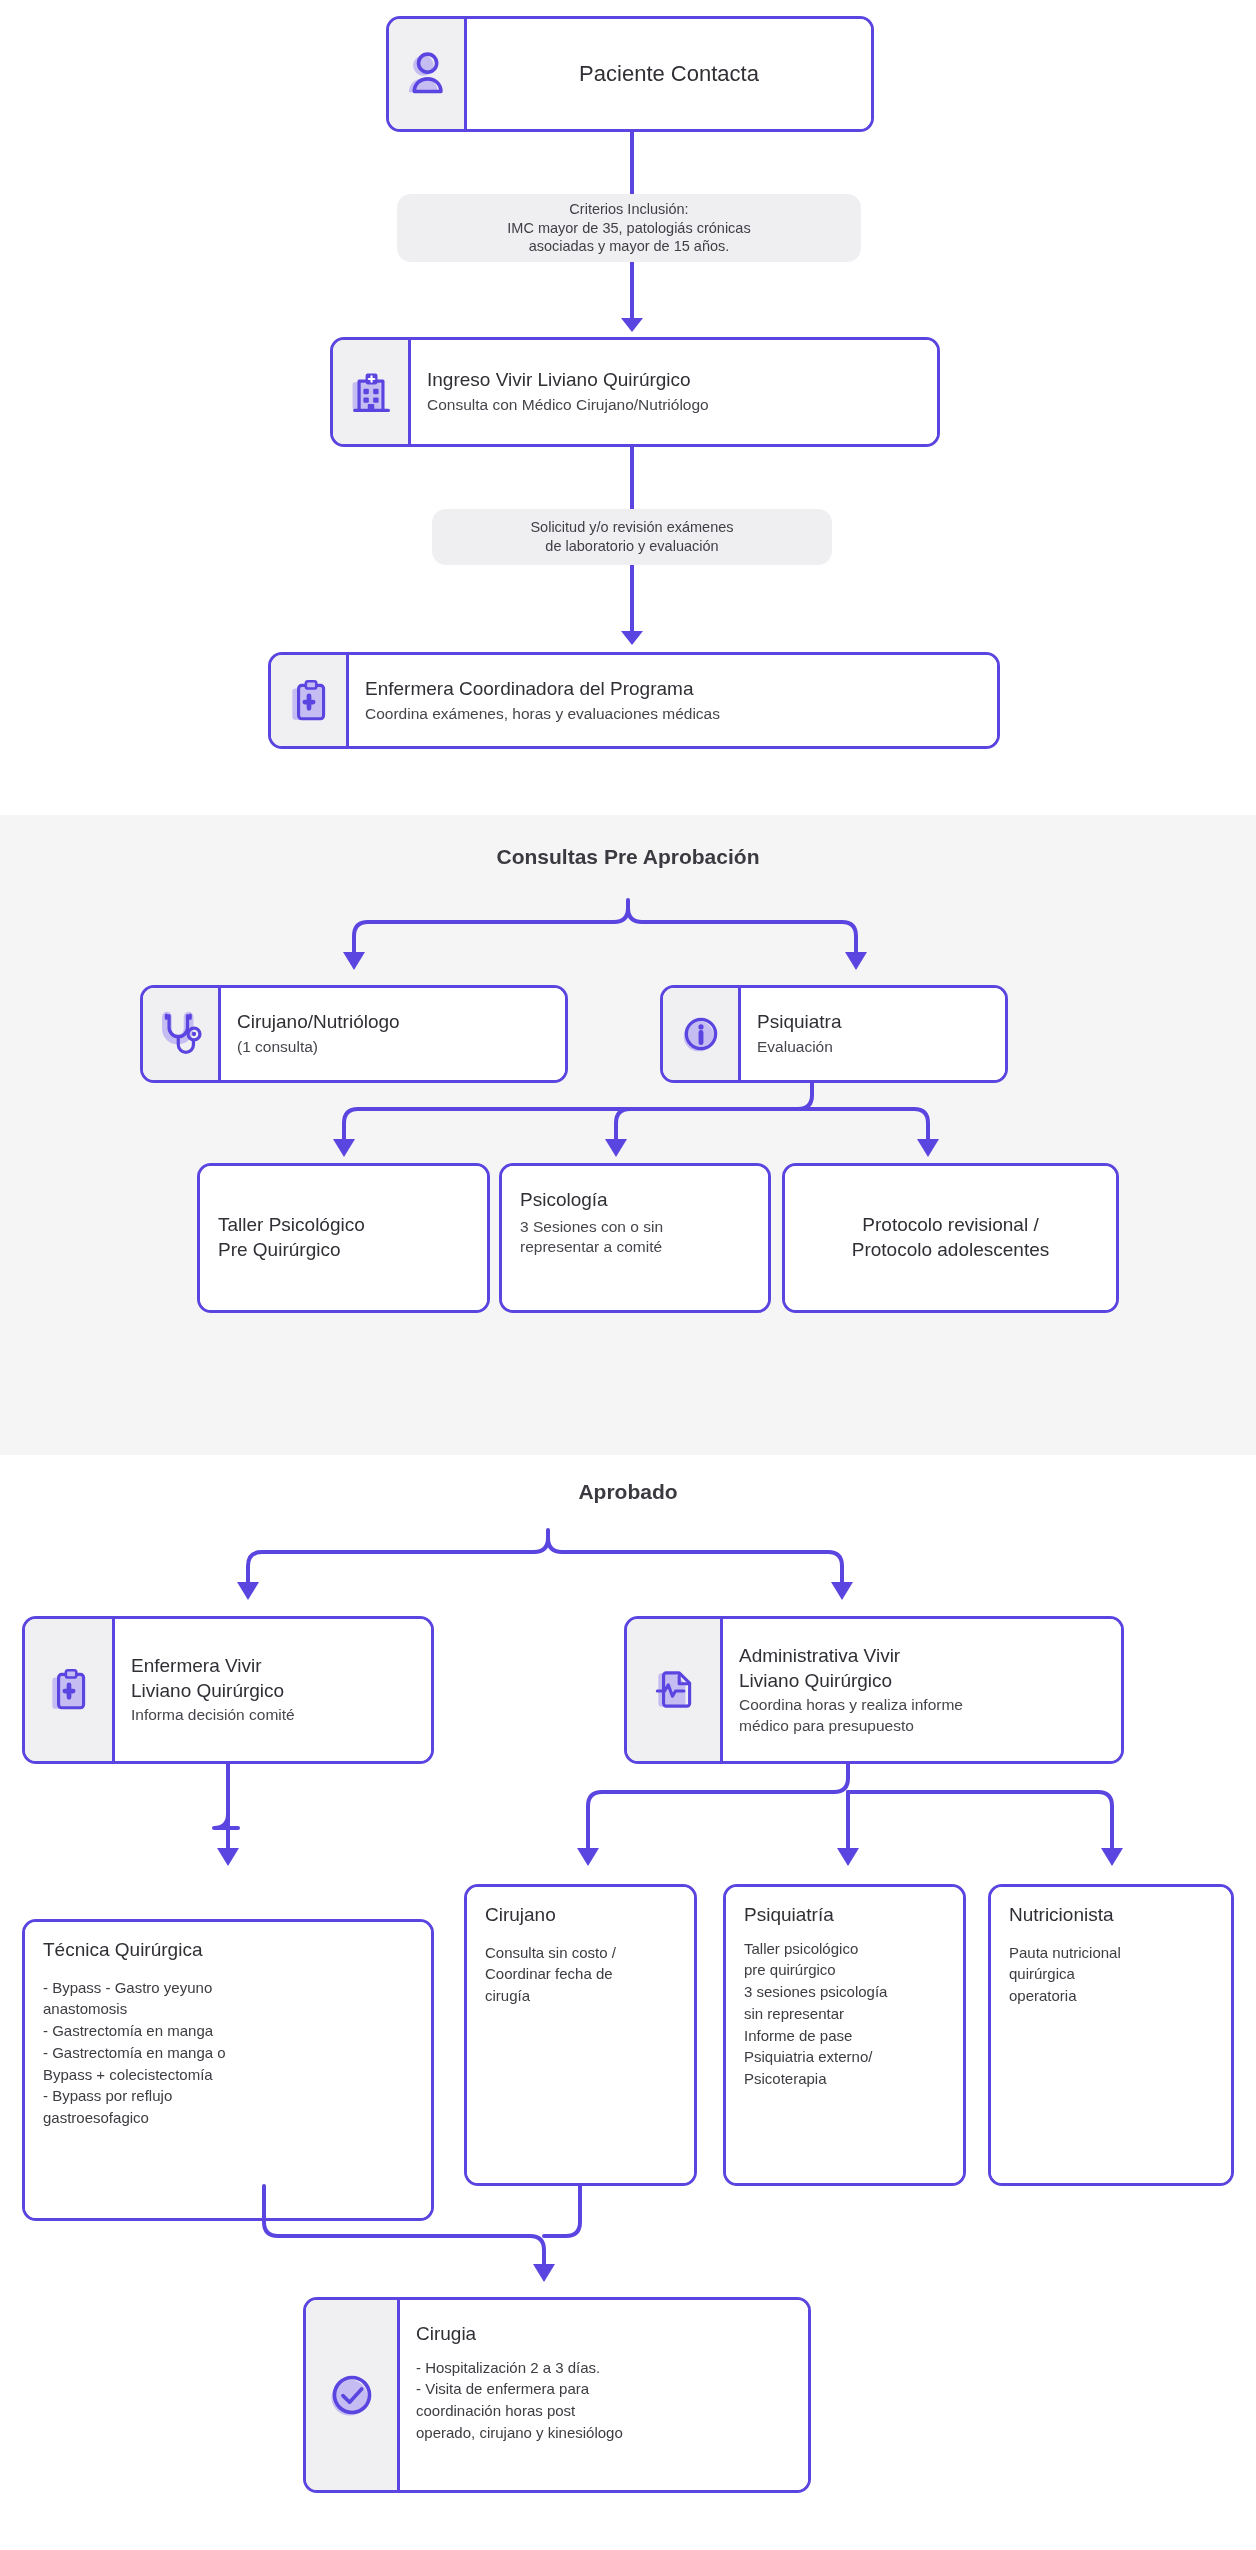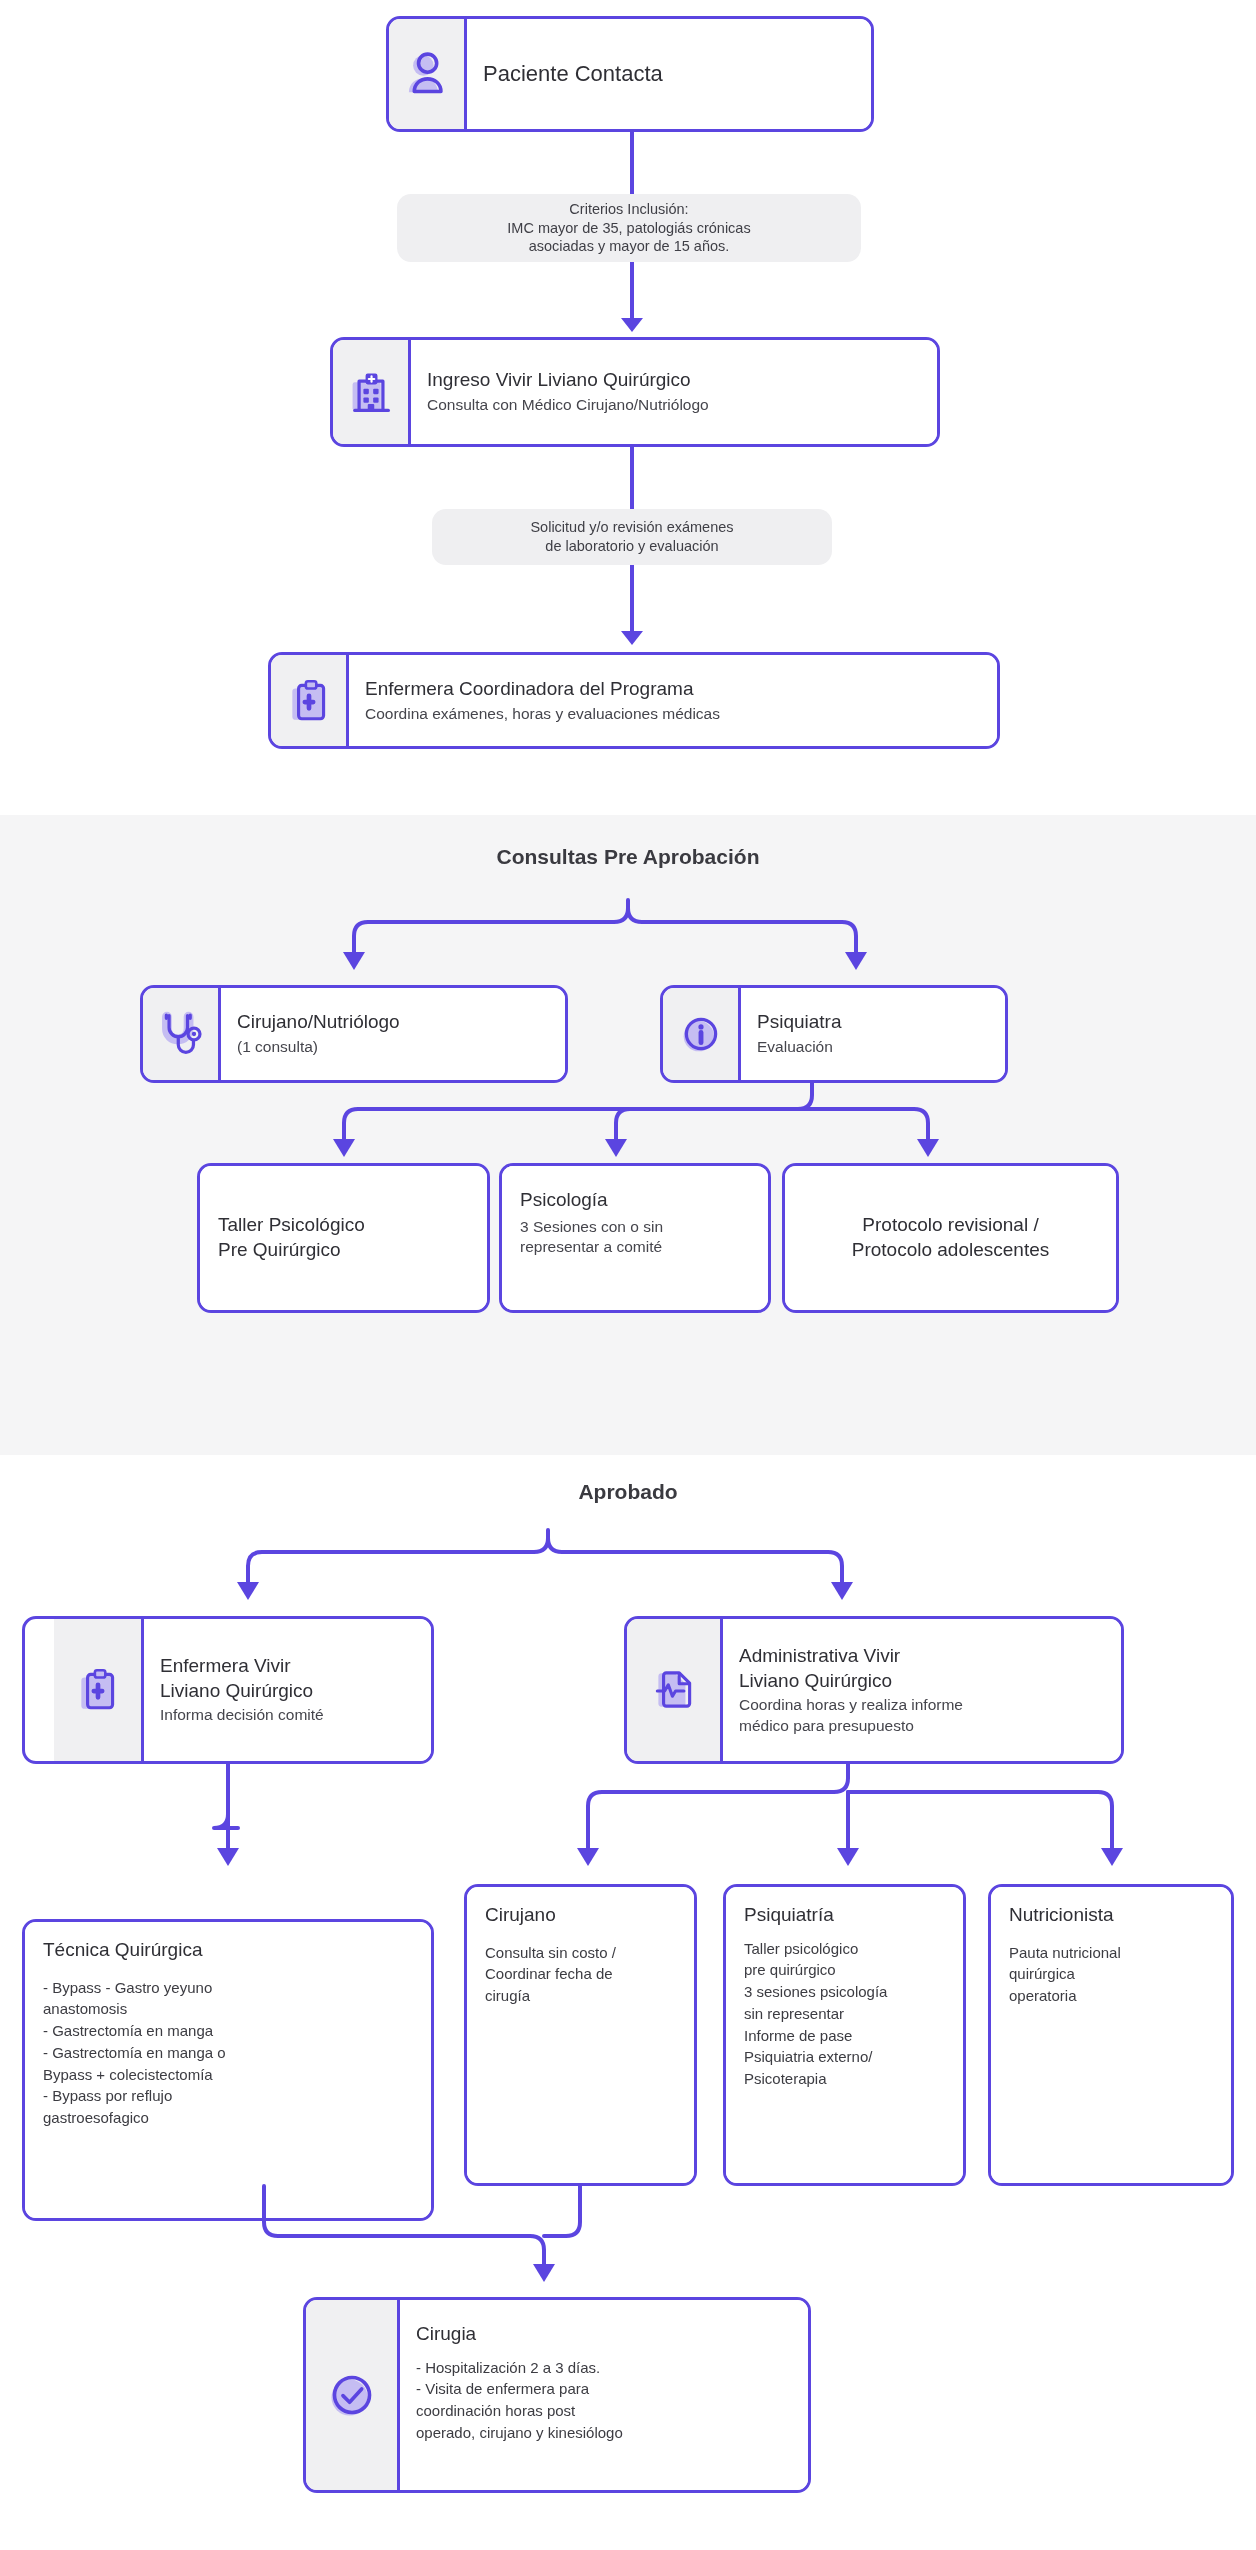--- a/index.html
+++ b/index.html
@@ -138,21 +138,21 @@
   <div class="node" style="left:386px;top:16px;width:488px;height:116px;">
     <div class="icon-cell">
       <svg class="ico" width="58" height="58" viewBox="0 0 48 48">
         <circle cx="21" cy="17" r="8.5" fill="#c5bdf2"></circle>
         <path d="M9 39c0-7 5.6-11.5 12-11.5S33 32 33 39z" fill="#c5bdf2"></path>
         <circle cx="24.5" cy="15" r="7.5" fill="none" stroke="#5b45e0" stroke-width="3"></circle>
         <path d="M13.5 38.5c0-6.5 5-10.5 11-10.5s11 4 11 10.5z" fill="none" stroke="#5b45e0" stroke-width="3" stroke-linejoin="round"></path>
       </svg>
     </div>
     <div class="body">
-      <div class="ttl" style="font-size:22px;">Paciente Contacta</div>
+      <div class="ttl" style="font-size:22px;text-align:center;">Paciente Contacta</div>
     </div>
   </div>
 
   <div class="vline" style="left:630px;top:132px;width:4px;height:62px;"></div>
 
   <div class="pill" style="left:397px;top:194px;width:464px;height:68px;">Criterios Inclusión:
 IMC mayor de 35, patologiás crónicas
 asociadas y mayor de 15 años.</div>
 
   <div class="vline" style="left:630px;top:262px;width:4px;height:62px;"></div>
@@ -276,21 +276,21 @@
 
   <div class="section-title" style="left:0;top:1480px;width:1256px;">Aprobado</div>
 
   <svg class="conn" style="left:0;top:1530px;width:1256px;height:90px;">
     <path d="M548 0 V8 Q548 22 534 22 H262 Q248 22 248 36 V52"></path>
     <path d="M548 8 Q548 22 562 22 H828 Q842 22 842 36 V52"></path>
     <polygon points="237,52 259,52 248,70"></polygon>
     <polygon points="831,52 853,52 842,70"></polygon>
   </svg>
 
-  <div class="node" style="left:22px;top:1616px;width:412px;height:148px;padding-left:29px;">
+  <div class="node" style="left:22px;top:1616px;width:412px;height:148px;">
     <div class="icon-cell" style="width:90px;">
       <svg class="ico" width="50" height="50" viewBox="0 0 48 48">
         <rect x="8" y="12" width="25" height="30" rx="3" fill="#c5bdf2"></rect>
         <rect x="14" y="9" width="24" height="32" rx="3" fill="#c5bdf2" stroke="#5b45e0" stroke-width="3"></rect>
         <rect x="21" y="5" width="10" height="7" rx="2" fill="#c5bdf2" stroke="#5b45e0" stroke-width="2.5"></rect>
         <path d="M24 19v12M20 25h8" stroke="#5b45e0" stroke-width="4.5" stroke-linecap="round"></path>
       </svg>
     </div>
     <div class="body">
       <div class="ttl">Enfermera Vivir

